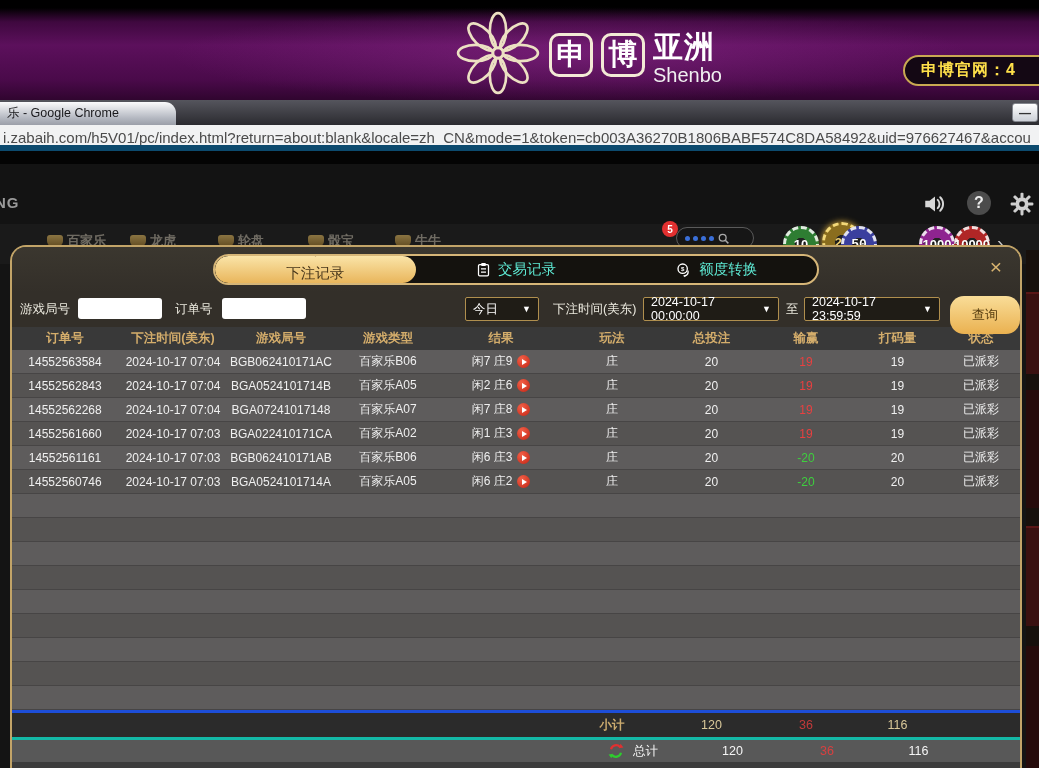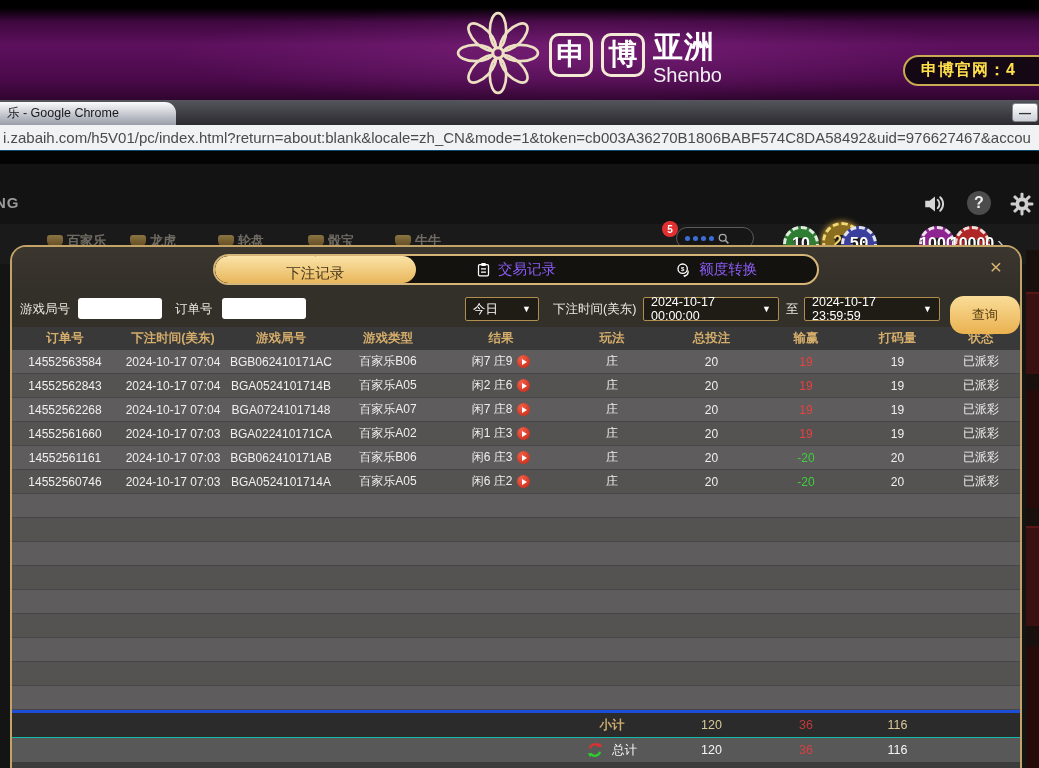--- a/index.html
+++ b/index.html
@@ -25,21 +25,21 @@
   
   .titlebar{position:absolute;left:0;top:100px;width:1039px;height:25px;
     background:linear-gradient(180deg,#55555d,#2b2b30);}
   .titletab{position:absolute;left:0;top:2px;height:23px;width:176px;
     background:linear-gradient(180deg,#fbfbfc,#b4b8c1 70%,#9b9fa9);
     border-top-right-radius:11px;color:#19191c;font-size:12.5px;line-height:23px;padding-left:7px;}
   .minbtn{position:absolute;right:1px;top:3px;width:26px;height:19px;border:1px solid #83868d;border-radius:3px;
     background:linear-gradient(180deg,#fff,#ccd0d7);color:#333;font-size:12px;font-weight:bold;
     display:flex;align-items:center;justify-content:center;}
   .urlbar{position:absolute;left:0;top:125px;width:1039px;height:26px;background:#f1f2f3;
-    border-bottom:1px solid #0c4a6e;color:#4b4b4b;font-size:15px;line-height:25px;
+    border-bottom:6px solid #0c4a6e;color:#4b4b4b;font-size:15px;line-height:25px;
     white-space:nowrap;overflow:hidden;padding-left:3px;}
   .blackstrip{position:absolute;left:0;top:151px;width:1039px;height:13px;background:#040404;}
 
   
   .gamebar{position:absolute;left:0;top:164px;width:1039px;height:60px;background:#131313;}
   .logo-frag{position:absolute;left:-5px;top:30px;color:#9a9a9a;font-weight:bold;font-size:15px;letter-spacing:1px;}
   .tb-icon{position:absolute;top:27px;width:26px;height:26px;}
   .help-circle{position:absolute;top:27px;width:24px;height:24px;border-radius:50%;background:#4c4c4c;
     color:#eee;font-weight:bold;font-size:16px;display:flex;align-items:center;justify-content:center;}
 
@@ -47,36 +47,36 @@
   .lobby{position:absolute;left:0;top:224px;width:1039px;height:40px;background:#1a1a1a;}
   .nav-item{position:absolute;top:8px;display:flex;align-items:center;gap:4px;opacity:.55;}
   .nav-ico{width:16px;height:12px;background:linear-gradient(#e8c064,#9a7226);border-radius:3px 3px 6px 6px;}
   .nav-lbl{color:#b6ae9e;font-size:13px;font-weight:bold;}
   .noti{position:absolute;left:662px;top:-3px;width:16px;height:16px;border-radius:50%;background:#e23030;
     color:#fff;font-size:10px;font-weight:bold;display:flex;align-items:center;justify-content:center;z-index:3;}
   .searchpill{position:absolute;left:676px;top:3px;width:78px;height:22px;border:1px solid #5a5a5a;
     border-radius:11px;background:#161616;display:flex;align-items:center;gap:3px;padding-left:8px;}
   .dot{width:5px;height:5px;border-radius:50%;background:#3a6fd8;}
   .chip{position:absolute;top:2px;width:36px;height:36px;border-radius:50%;border:3px dashed rgba(255,255,255,.85);
-    display:flex;align-items:center;justify-content:center;color:#fff;font-size:16px;font-weight:bold;
+    display:flex;align-items:center;justify-content:center;color:#fff;font-size:13px;font-weight:bold;
     text-shadow:0 1px 1px rgba(0,0,0,.8);}
   .chip.sel{width:40px;height:40px;top:-2px;border-color:#f3d878;box-shadow:0 0 6px #d9ab3c;color:#f0d070;}
   .chips-more{position:absolute;left:997px;top:8px;color:#c9c9c9;font-size:20px;}
 
   
   .rstrip{position:absolute;left:1026px;top:250px;width:13px;height:518px;background:#17100c;}
   .rblk{position:absolute;left:0;width:13px;}
 
   
   .modal{position:absolute;left:10px;top:245px;width:1012px;height:523px;background:#36332d;
     border:2px solid #c2a468;border-bottom:none;border-radius:16px 16px 0 0;overflow:hidden;z-index:10;}
   .m-top{position:relative;height:45px;background:linear-gradient(#3b372f,#332f29);}
   .tabgroup{position:absolute;left:50%;transform:translateX(-50%);top:7px;width:606px;height:31px;
     border:2px solid #d6b678;border-radius:17px;background:#14120e;display:flex;overflow:hidden;}
-  .tab{flex:1;display:flex;align-items:center;justify-content:center;gap:7px;color:#8b5cf6;
+  .tab{flex:1;display:flex;align-items:center;justify-content:center;gap:7px;color:#5eead4;
     font-size:14.5px;cursor:pointer;}
   .tab.active{background:linear-gradient(#fae4a8,#e9b65c);color:#46351a;border-radius:15px;font-weight:normal;flex-direction:column;}
   .m-close{position:absolute;right:18px;top:9px;color:#d8b470;font-size:21px;line-height:21px;cursor:pointer;}
 
   .m-filter{position:relative;height:35px;background:#332f29;}
   .flabel{position:absolute;top:9px;color:#eceadf;font-size:12.5px;}
   .finput{position:absolute;top:6px;width:84px;height:21px;background:#fff;border:none;border-radius:3px;padding:0 4px;font-size:12px;}
   .fselect{position:absolute;top:5px;height:24px;border:1px solid #b08f4e;border-radius:2px;background:#1f1c16;
     color:#fff;font-size:12.5px;display:flex;align-items:center;justify-content:space-between;padding:0 7px;cursor:pointer;}
   .fselect .caret{font-size:9px;color:#fff;margin-left:6px;}
@@ -96,21 +96,21 @@
     display:inline-flex;align-items:center;justify-content:center;cursor:pointer;}
   .play i{display:block;width:0;height:0;border-top:3.5px solid transparent;border-bottom:3.5px solid transparent;
     border-left:5.5px solid #fff;margin-left:2px;}
   .wl.red{color:#e84040;}
   .wl.green{color:#3ecf3e;}
 
   .subtotal{height:27px;background:#2b2b2b;border-top:3px solid #1d4ed8;}
   .subtotal .cell{color:#d9c899;font-size:12.5px;}
   .subtotal .lbl{color:#cbab6e;font-weight:bold;}
   .subtotal .wl{color:#c23a3a;}
-  .totalrow{height:25px;background:#585858;border-top:1px solid #14b8a6;}
+  .totalrow{height:25px;background:#585858;border-top:3px solid #14b8a6;padding-left:21px;}
   .totalrow .cell{color:#f5f5f5;font-size:12.5px;}
   .totalrow .wl{color:#d84040;}
   .total-lblwrap{display:flex;align-items:center;justify-content:center;gap:9px;}
   .m-bottom{height:8px;background:#3c3c3c;}
 </style>
 </head>
 <body>
 
 <div id="stage">
 

